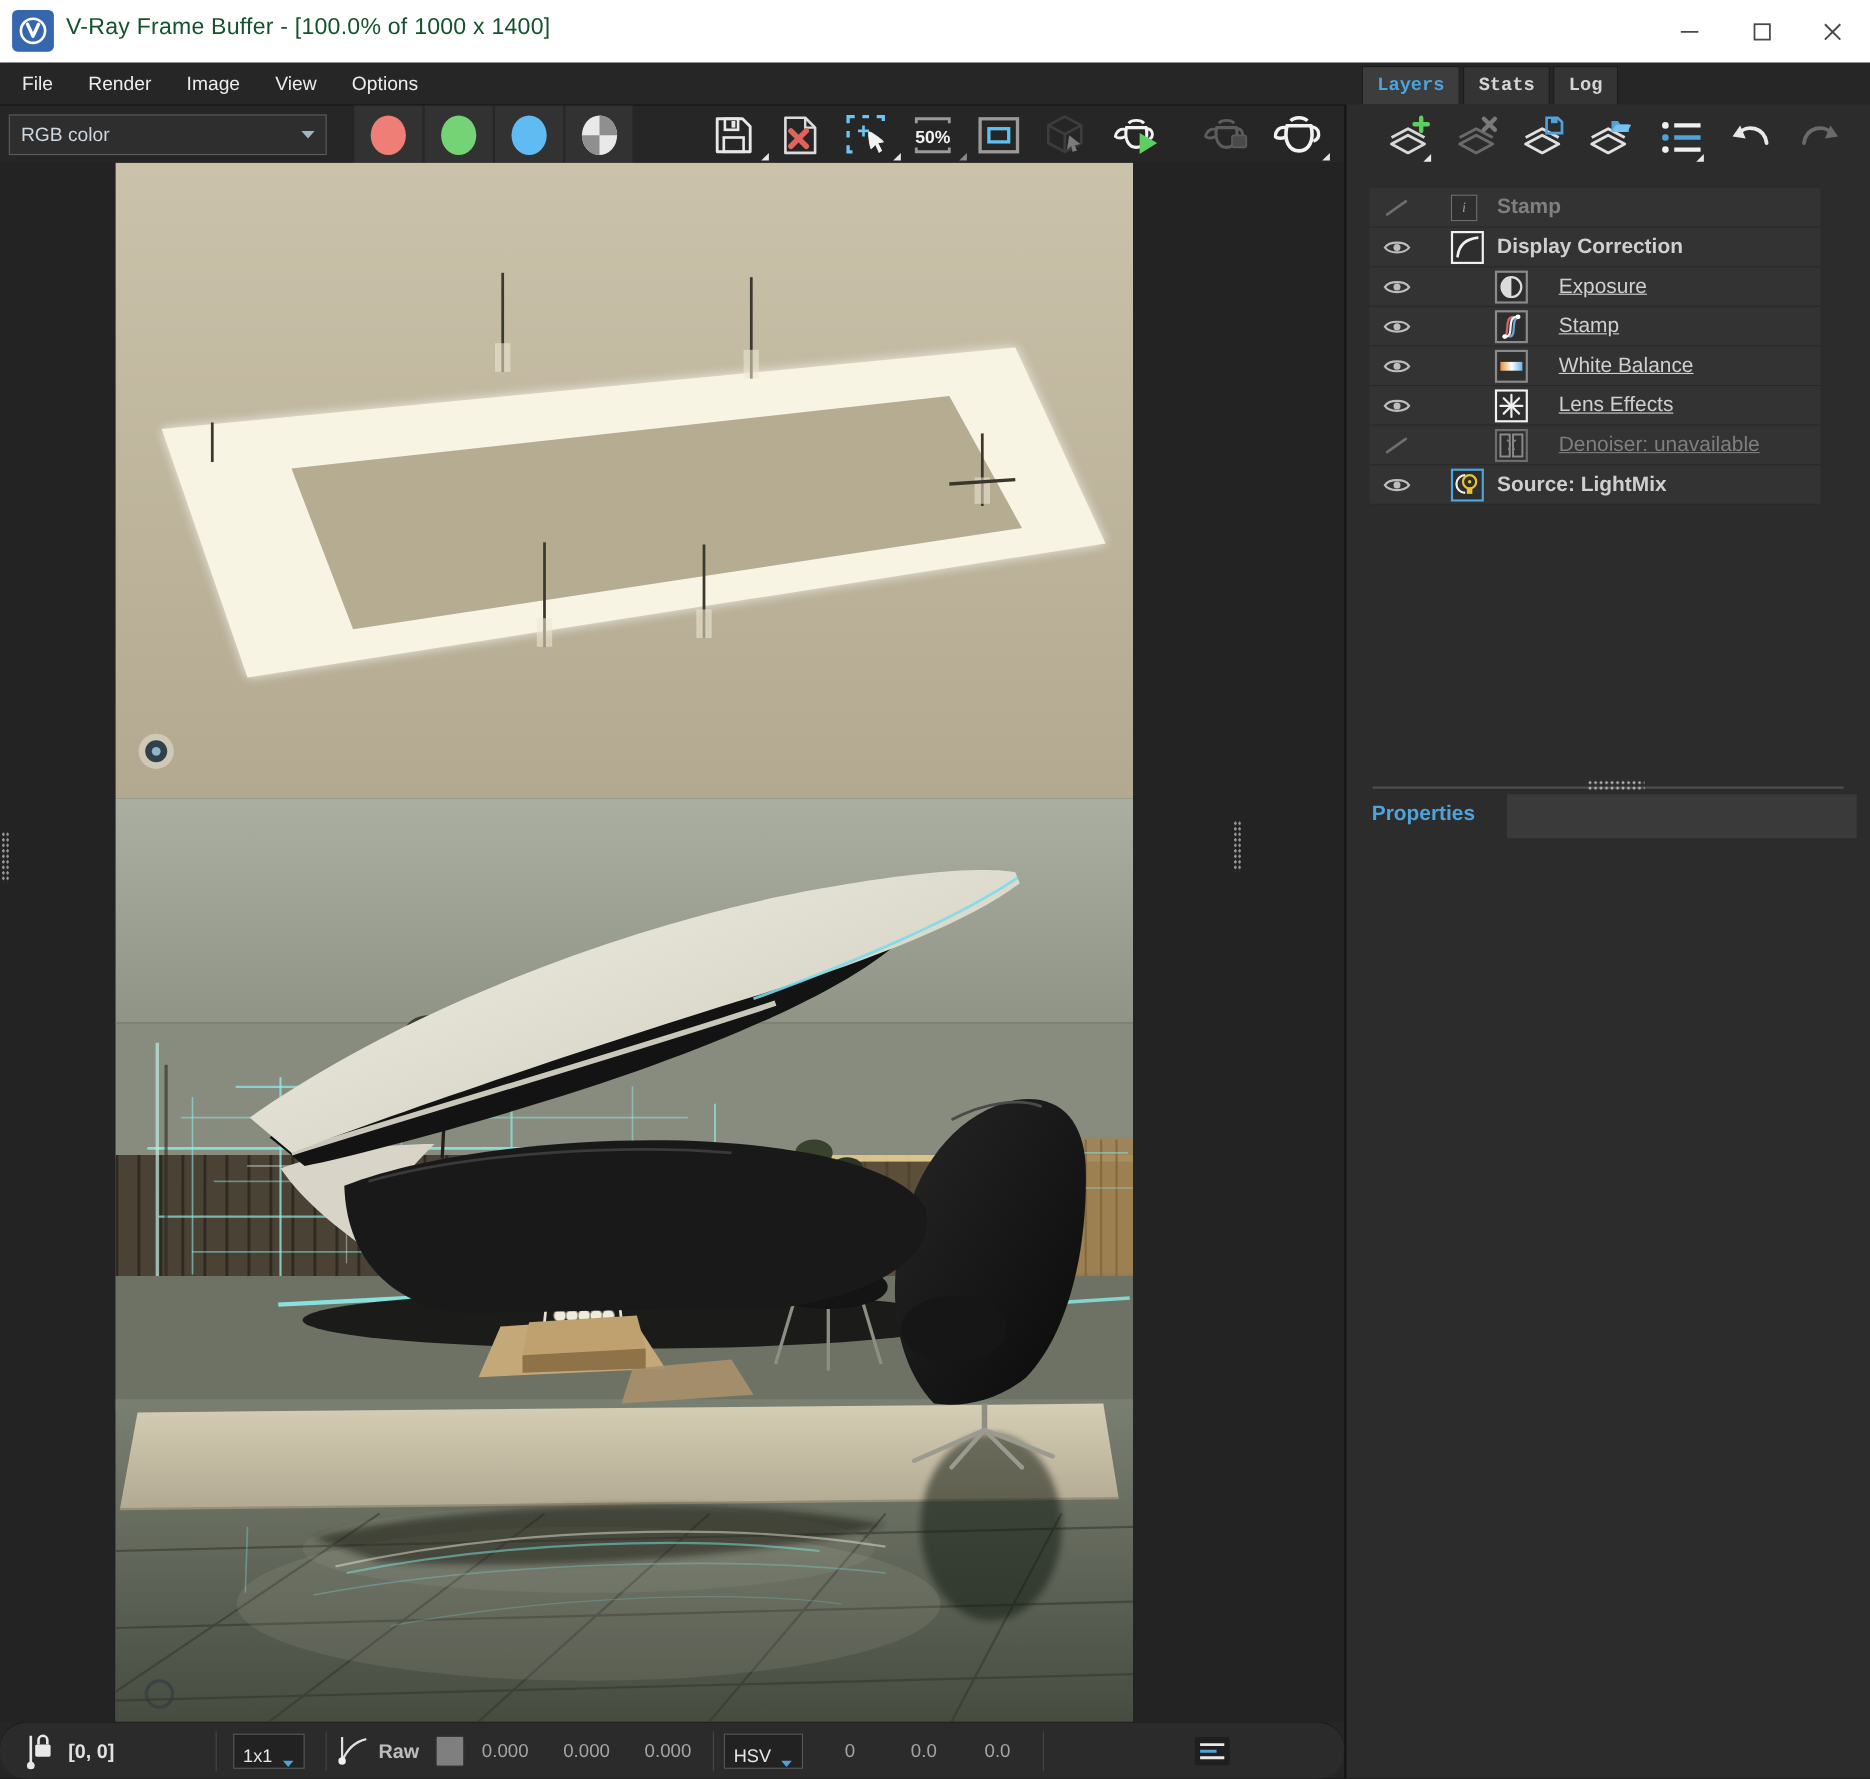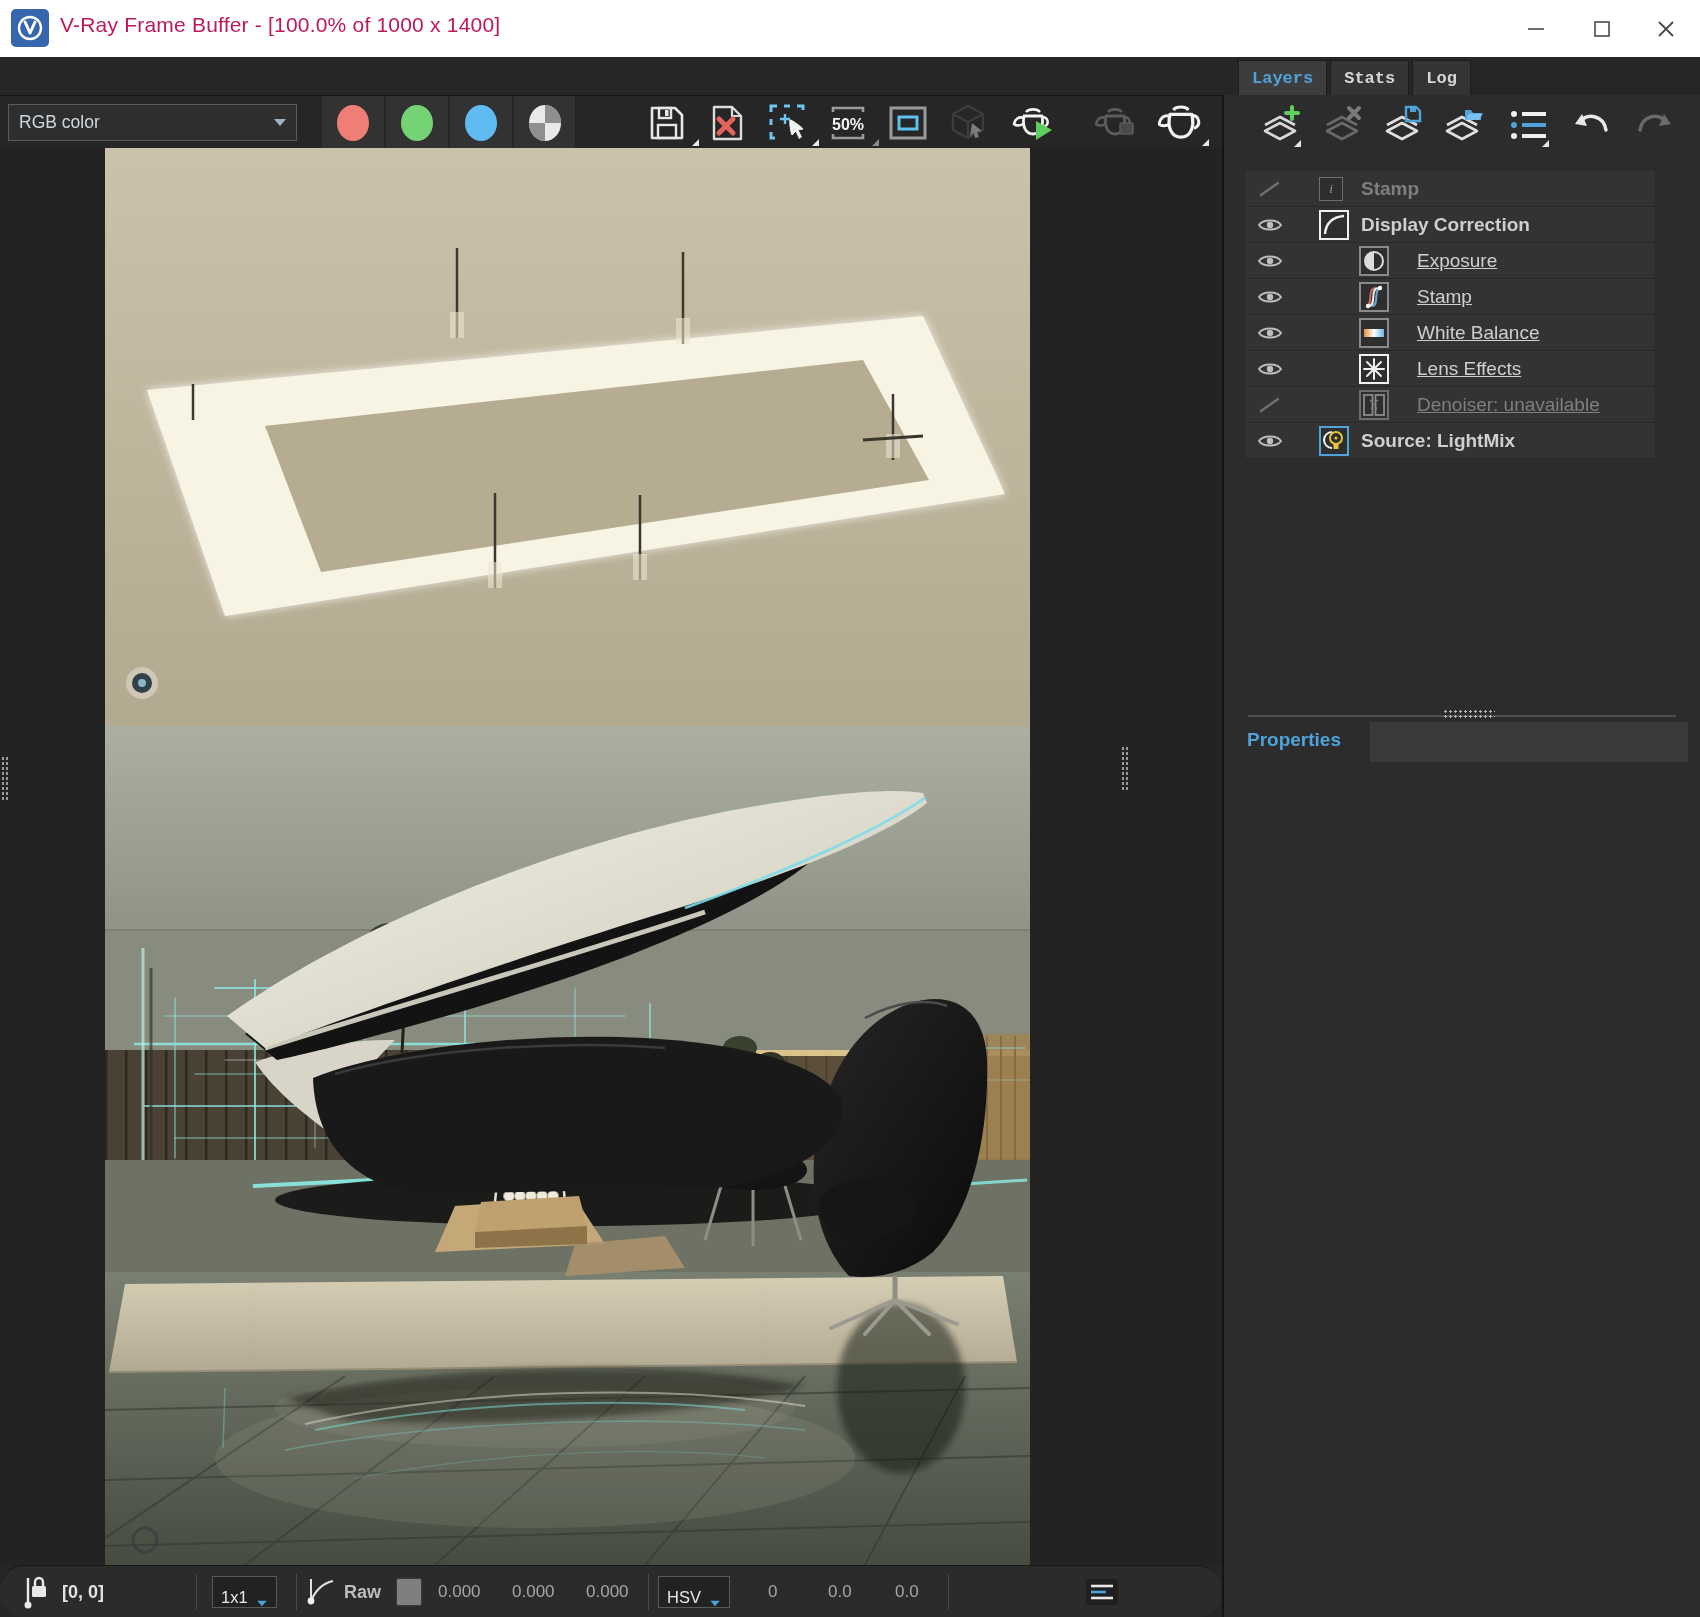--- a/index.html
+++ b/index.html
@@ -4,21 +4,21 @@
 <style>
   html,body{margin:0;padding:0;background:#111;}
   *{box-sizing:border-box;}
   .stage{position:relative;width:1700px;height:1617px;background:#262626;overflow:hidden;
          font-family:"Liberation Sans",sans-serif;-webkit-font-smoothing:antialiased;}
 
   
   .titlebar{position:absolute;left:0;top:0;width:1700px;height:57px;background:#ffffff;}
   .vray-logo{position:absolute;left:11px;top:9px;width:38px;height:38px;border-radius:5px;
              background:#3566ae;display:flex;align-items:center;justify-content:center;}
-  .title-text{position:absolute;left:60px;top:13px;font-size:21px;color:#be185d;letter-spacing:.2px;}
+  .title-text{position:absolute;left:60px;top:13px;font-size:21px;color:#14532d;letter-spacing:.2px;}
   .winbtn{position:absolute;top:0;width:56px;height:57px;display:flex;align-items:center;justify-content:center;}
   .winbtn svg{display:block;}
   .btn-min{left:1508px;}.btn-max{left:1574px;}.btn-close{left:1638px;}
 
   
   .menubar{position:absolute;left:0;top:57px;width:1222px;height:38px;background:#262626;
            display:flex;align-items:center;padding-left:20px;}
   .menu-item{color:#ececec;font-size:17.5px;padding:6px 14px 6px 0;margin-right:18px;cursor:default;}
 
   .tabbar{position:absolute;left:1222px;top:57px;width:478px;height:38px;background:#262626;
@@ -110,20 +110,27 @@
           <rect x="2" y="2" width="14" height="14" fill="none" stroke="#4a4a4a" stroke-width="1.6"></rect>
         </svg>
     </div>
     <div class="winbtn btn-close">
       <svg width="18" height="18">
           <path d="M2,2 L16,16 M16,2 L2,16" stroke="#4a4a4a" stroke-width="1.8"></path>
         </svg>
     </div>
   </div>
 
+  <div class="menubar">
+    <div class="menu-item">File</div>
+    <div class="menu-item">Render</div>
+    <div class="menu-item">Image</div>
+    <div class="menu-item">View</div>
+    <div class="menu-item">Options</div>
+  </div>
 
   <div class="tabbar">
     <div class="tab active">Layers</div>
     <div class="tab">Stats</div>
     <div class="tab">Log</div>
   </div>
 
   <div class="toolbar">
     <div class="channel-box">
       <span>RGB color</span>

